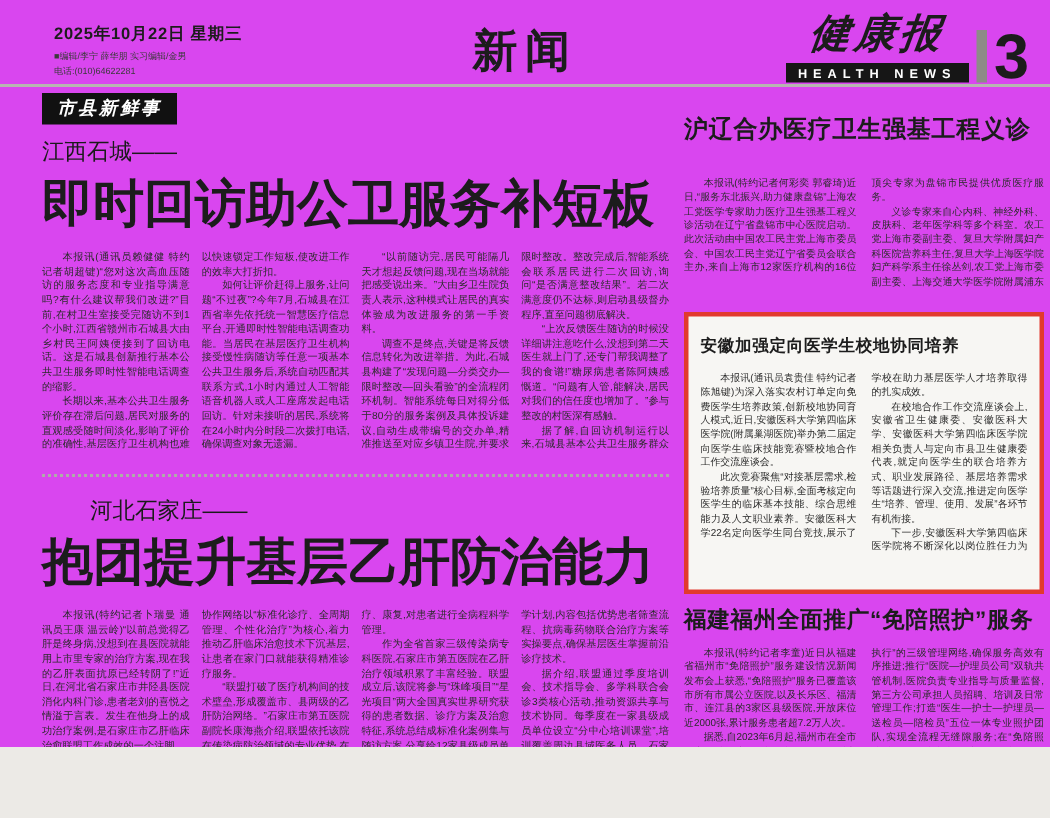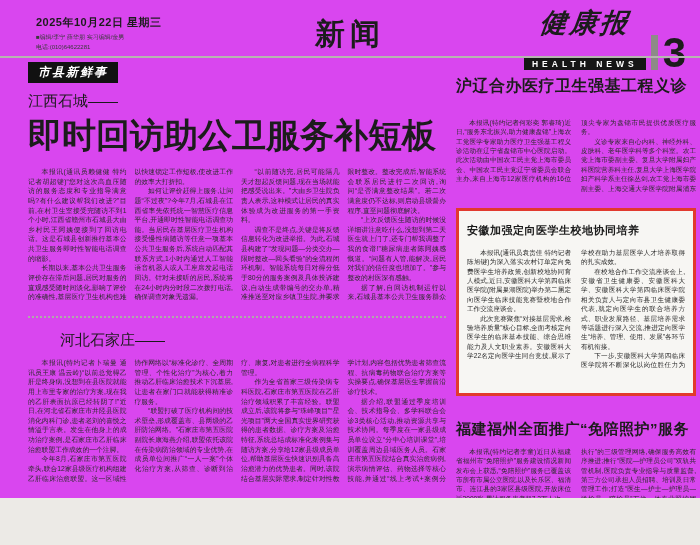--- a/index.html
+++ b/index.html
@@ -13,21 +13,21 @@
   .date-text { font-size:11px; font-weight:bold; letter-spacing:0.5px; }
   .editors { font-size:6px; color:#3a3a3a; margin-top:3px; }
   .phone   { font-size:6px; color:#3a3a3a; margin-top:1px; }
   .section-title { position:absolute; top:14px; left:50%; transform:translateX(-50%);
                    font-size:30px; font-weight:900; letter-spacing:5px; }
   .masthead { position:absolute; top:9px; right:14px; display:flex; align-items:flex-end; }
   .masthead-left { display:flex; flex-direction:column; align-items:center; }
   .masthead-name { font-family:"DejaVu Serif", serif; font-style:italic; font-weight:bold;
                    font-size:27px; line-height:1.05; transform:skewX(-7deg); letter-spacing:3px; }
   .masthead-bar { background:#161616; color:#fff; font-size:8.5px; font-weight:bold;
-                  letter-spacing:4px; padding:2px 8px 1px; margin-top:20px; white-space:nowrap; }
+                  letter-spacing:4px; padding:2px 8px 1px; margin-top:5px; white-space:nowrap; }
   .page-number { font-size:42px; font-weight:900; line-height:0.85;
                  border-left:7px solid #8d8b88; padding-left:5px; margin-left:5px; }
   .header-rule { position:absolute; top:56px; left:0; width:700px; border-top:2px solid #b7b5b1; }
 
   
   .left-col  { position:absolute; left:28px; top:62px; width:418px; }
   .right-col { position:absolute; left:456px; top:62px; width:240px; }
 
   .badge { display:inline-block; background:#111; color:#fff; font-size:12px; font-weight:bold;
            font-style:italic; font-family:"DejaVu Serif", serif; padding:2px 10px; letter-spacing:2px; }
@@ -43,21 +43,21 @@
   .a1-body { height:140px; }
   .a2-body { height:128px; }
   .divider-dotted { border-top:2px dotted #aeaca8; margin-top:9px; }
 
   .headline-md { font-size:16px; font-weight:900; letter-spacing:0.5px; }
   .a3-head { margin-top:14px; }
   .a3-body { margin-top:21px; height:80px; font-size:6.6px; }
   .red-box { border:3px solid #e23a2e; margin-top:10px; padding:12px 8px 8px; height:188px; background:#f7f6f3; }
   .red-box .headline-md { font-size:11px; }
   .a4-body { margin-top:10px; height:130px; font-size:6.6px; }
-  .headline5 { margin-top:24px; font-size:15px; }
+  .headline5 { margin-top:8px; font-size:15px; }
   .a5-body { margin-top:8px; height:96px; font-size:6.6px; }
 
   
   .footer { position:absolute; left:36px; right:10px; top:526px; display:flex; align-items:center;flex-direction:column; }
   .footer-label { font-size:12px; font-weight:bold; letter-spacing:1px; color:#222; }
   .footer-line { flex:1; border-top:2px solid #918f8b; margin-left:7px; margin-top:2px; }
 </style>
 </head>
 <body>
 
@@ -92,20 +92,21 @@
           <p>调查不是终点,关键是将反馈信息转化为改进举措。为此,石城县构建了“发现问题—分类交办—限时整改—回头看验”的全流程闭环机制。智能系统每日对得分低于80分的服务案例及具体投诉建议,自动生成带编号的交办单,精准推送至对应乡镇卫生院,并要求限时整改。整改完成后,智能系统会联系居民进行二次回访,询问“是否满意整改结果”。若二次满意度仍不达标,则启动县级督办程序,直至问题彻底解决。</p>
           <p>“上次反馈医生随访的时候没详细讲注意吃什么,没想到第二天医生就上门了,还专门帮我调整了我的食谱!”糖尿病患者陈阿姨感慨道。“问题有人管,能解决,居民对我们的信任度也增加了。”参与整改的村医深有感触。</p>
           <p>据了解,自回访机制运行以来,石城县基本公共卫生服务群众总体满意度升至93%,慢性病规范管理率、疫苗接种及时率等核心指标较此前提升2个百分点以上。</p>
         </div>
     </div>
 
     <div class="divider-dotted"></div>
 
     <div>
       <div class="kicker kicker2">河北石家庄——</div>
+      <div class="headline-xl">抱团提升基层乙肝防治能力</div>
       <div class="body-cols cols4 a2-body">
           <p>本报讯(特约记者卜瑞曼 通讯员王康 温云岭)“以前总觉得乙肝是终身病,没想到在县医院就能用上市里专家的治疗方案,现在我的乙肝表面抗原已经转阴了!”近日,在河北省石家庄市井陉县医院消化内科门诊,患者老刘的喜悦之情溢于言表。发生在他身上的成功治疗案例,是石家庄市乙肝临床治愈联盟工作成效的一个注脚。</p>
           <p>今年8月,石家庄市第五医院牵头,联合12家县级医疗机构组建乙肝临床治愈联盟。这一区域性协作网络以“标准化诊疗、全周期管理、个性化治疗”为核心,着力推动乙肝临床治愈技术下沉基层,让患者在家门口就能获得精准诊疗服务。</p>
           <p>“联盟打破了医疗机构间的技术壁垒,形成覆盖市、县两级的乙肝防治网络。”石家庄市第五医院副院长康海燕介绍,联盟依托该院在传染病防治领域的专业优势,在成员单位间推广“一人一案”个体化治疗方案,从筛查、诊断到治疗、康复,对患者进行全病程科学管理。</p>
           <p>作为全省首家三级传染病专科医院,石家庄市第五医院在乙肝治疗领域积累了丰富经验。联盟成立后,该院将参与“珠峰项目”“星光项目”两大全国真实世界研究获得的患者数据、诊疗方案及治愈特征,系统总结成标准化案例集与随访方案,分享给12家县级成员单位,帮助基层医生快速识别具备高治愈潜力的优势患者。同时,该院结合基层实际需求,制定针对性教学计划,内容包括优势患者筛查流程、抗病毒药物联合治疗方案等实操要点,确保基层医生掌握前沿诊疗技术。</p>
           <p>据介绍,联盟通过季度培训会、技术指导会、多学科联合会诊3类核心活动,推动资源共享与技术协同。每季度在一家县级成员单位设立“分中心培训课堂”,培训覆盖周边县域医务人员。石家庄市第五医院结合真实治愈病例,演示病情评估、药物选择等核心技能,并通过“线上考试+案例分析”考核学习效果。针对治疗中遇到的疑难问题,联盟定期开展技术指导会,分享最新研究数据和治疗方案,并结合实际病例现场指导优化治疗策略。对于疑难病例,联盟建立“市县联动会诊机制”,由石家庄市第五医院专家通过线上或现场研讨,共同制定个性化诊疗方案。</p>
         </div>
     </div>
   </div>
 

